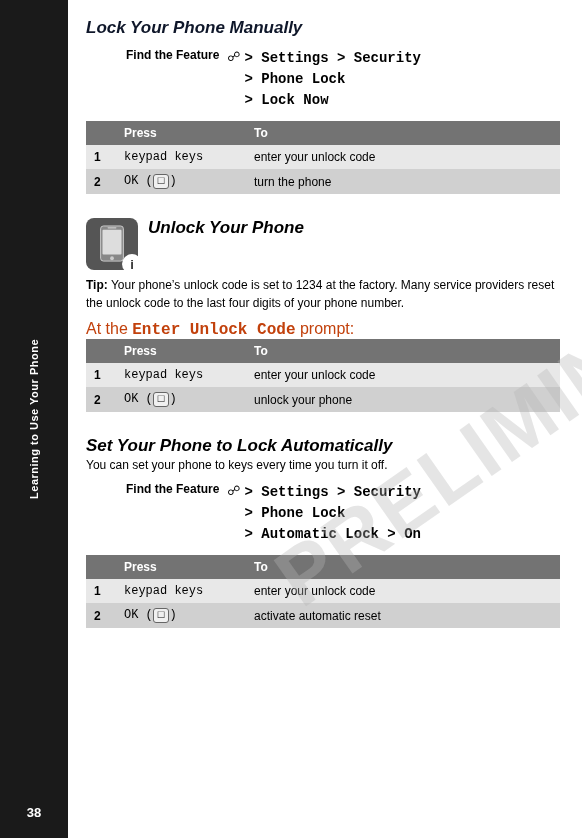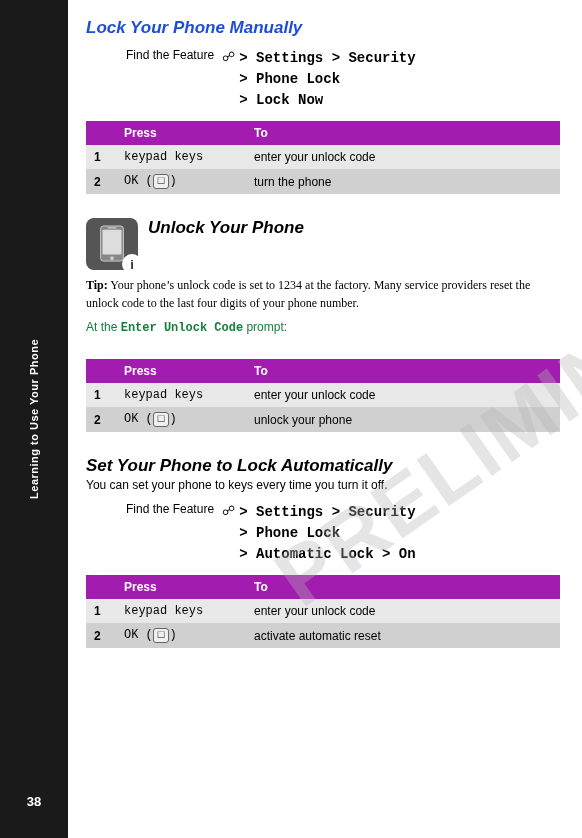--- a/index.html
+++ b/index.html
@@ -37,53 +37,53 @@
       font-size: 11px;
       font-weight: bold;
       writing-mode: vertical-rl;
       transform: rotate(180deg);
       white-space: nowrap;
       letter-spacing: 0.5px;
     }
 
     .sidebar-page-number {
       position: absolute;
-      bottom: 29px;
+      bottom: 18px;
       color: #fff;
       font-size: 13px;
       font-weight: bold;
     }
 
     
     .main-content {
       flex: 1;
       padding: 18px 22px 18px 18px;
       overflow: hidden;
     }
 
     
     .section-title {
       font-size: 17px;
       font-style: italic;
       font-weight: bold;
-      color: #1d4ed8;
+      color: #0f172a;
       margin-bottom: 10px;
     }
 
     
     .find-feature-block {
       display: flex;
       align-items: flex-start;
       margin-bottom: 10px;
       margin-left: 4px;
     }
 
     .find-feature-label {
       font-size: 12px;
-      font-weight: normal;
+      font-weight: bold;
       color: #000;
       white-space: nowrap;
       margin-right: 8px;
       min-width: 110px;
       padding-left: 36px;
     }
 
     .find-feature-icon {
       font-size: 13px;
       margin-right: 4px;
@@ -99,21 +99,21 @@
     }
 
     
     .instruction-table {
       width: 100%;
       border-collapse: collapse;
       margin-bottom: 14px;
     }
 
     .instruction-table thead tr {
-      background: #a21caf;
+      background: #737373;
       color: #fff;
     }
 
     .instruction-table thead th {
       padding: 5px 8px;
       font-size: 12px;
       font-weight: bold;
       text-align: left;
     }
 
@@ -200,31 +200,30 @@
       font-style: italic;
       font-weight: bold;
       color: #000;
     }
 
     .tip-text {
       font-size: 12px;
       color: #000;
       line-height: 1.5;
       margin-bottom: 8px;
-      font-family: Liberation Serif, serif;
     }
 
     .tip-bold {
       font-weight: bold;
     }
 
     .prompt-text {
-      font-size: 12px;
-      color: #15803d;
-      margin-bottom: 24px;
+      font-size: 16px;
+      color: #c2410c;
+      margin-bottom: 0;
     }
 
     .mono {
       font-family: 'Courier New', monospace;
       font-weight: bold;
     }
 
     
     .set-phone-title {
       font-size: 17px;

